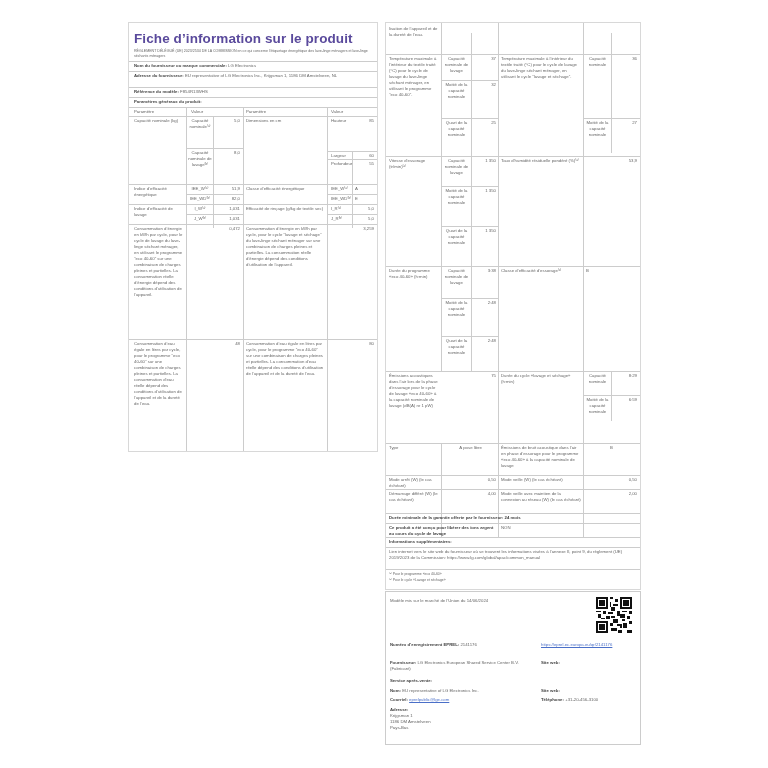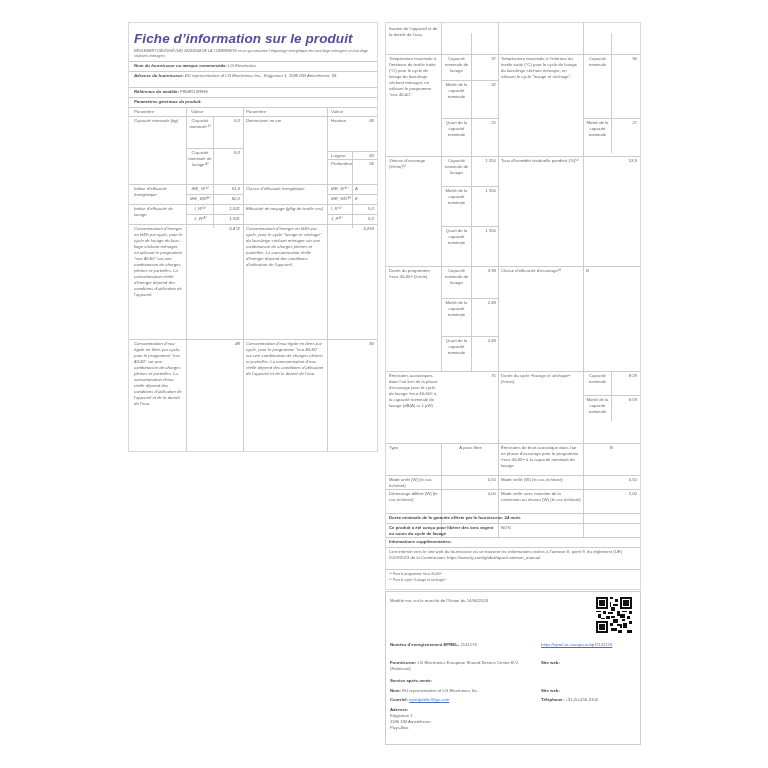--- a/index.html
+++ b/index.html
@@ -1,19 +1,19 @@
 <!DOCTYPE html>
 <html><head>
 <meta charset="utf-8">
 <style>
   html, body { margin:0; padding:0; background:#ffffff; }
   body { width:768px; height:768px; position:relative; overflow:hidden;
          font-family:"Liberation Sans", sans-serif; color:#555; }
   .page { position:absolute; background:#fff; border:1px solid #d8d8d8; }
-  #page-left { left:128px; top:22px; width:248px; height:428px;font-style:italic; }
+  #page-left { left:128px; top:22px; width:248px; height:428px; }
   #page-right { left:385px; top:22px; width:254px; height:566px; }
   #page-bottom { left:385px; top:591px; width:254px; height:152px; border-color:#ccc; }
 
   .title { position:absolute; left:5px; top:8px; font-weight:bold; font-size:13.5px;
            color:#5a4a9c; letter-spacing:0.1px; white-space:nowrap; }
   .subtitle { position:absolute; left:5px; top:26px; width:242px; font-size:3.6px;
               line-height:5px; color:#666; }
   .txt { position:absolute; font-size:4.3px; line-height:6px; color:#666; }
   .b { font-weight:bold; color:#444; }
   .num { text-align:right; }

